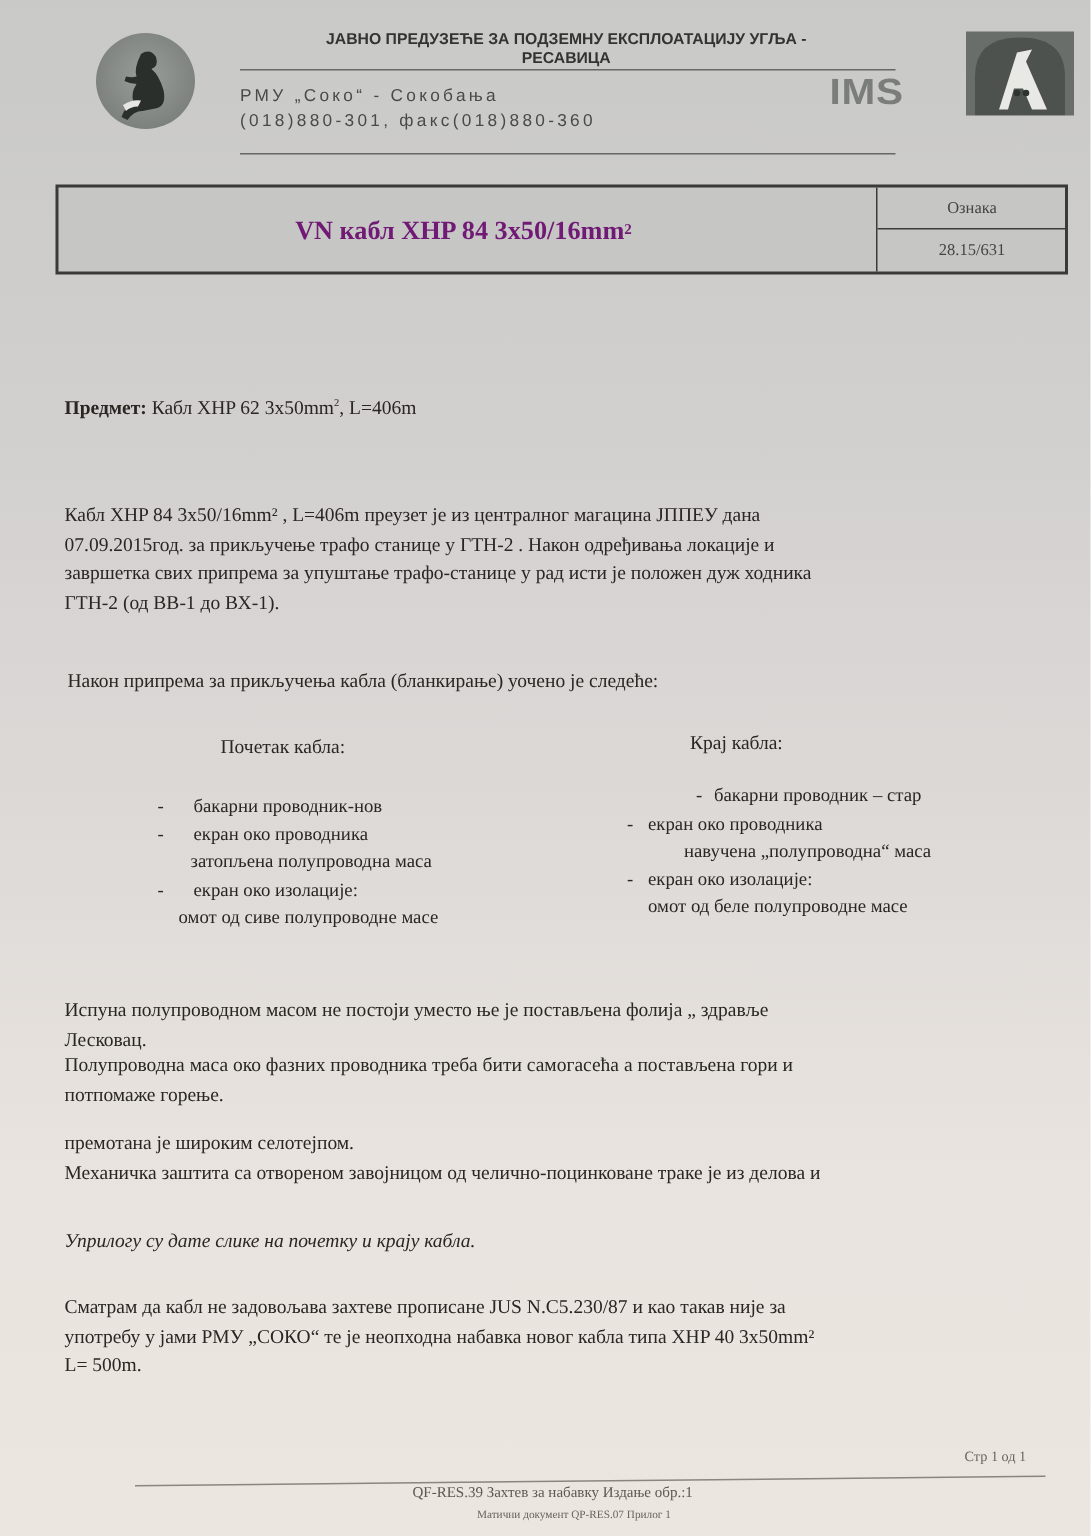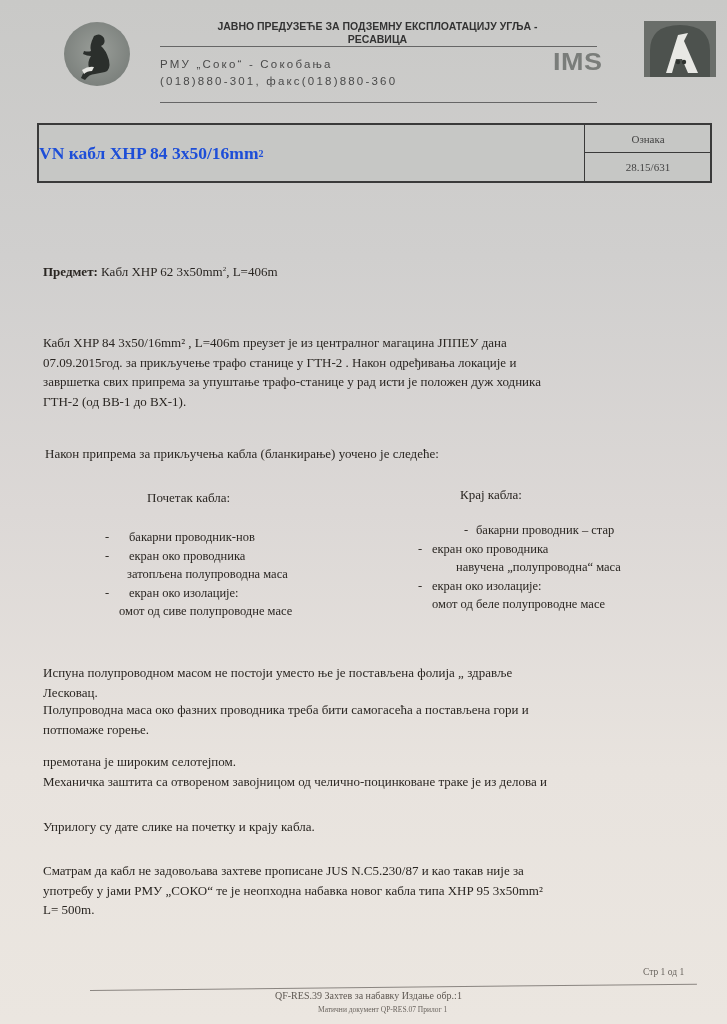--- a/index.html
+++ b/index.html
@@ -44,22 +44,22 @@
   .ims-mark svg { width: 100%; height: 100%; }
 
   
   .title-box {
     left: 37px; top: 123px; width: 675px; height: 60px;
     border: 2px solid #3a3a3a; box-sizing: border-box;
     background: #c6c7c5;
   }
   .title-main {
     position: absolute; left: 0; top: 0; width: 540px; height: 56px;
-    display: flex; align-items: center; 
-    font-weight: bold; font-size: 17.5px; color: #1d4ed8;
+    display: flex; align-items: center; justify-content: center;
+    font-weight: bold; font-size: 17.5px; color: #701a75;
   }
   .title-main sup { font-size: 10px; }
   .title-side {
     position: absolute; left: 545px; top: 0; width: 126px; height: 56px;
     border-left: 1.5px solid #3a3a3a;
   }
   .title-side .cell {
     height: 28px; display: flex; align-items: center; justify-content: center;
     font-size: 11px; color: #444;
   }
@@ -80,21 +80,21 @@
   .list-left { left: 105px; top: 528px; width: 280px; }
   .list-right { left: 418px; top: 521px; width: 300px; }
   .li { position: relative; white-space: nowrap; }
   .li .dash { position: absolute; }
 
   .p2 { top: 663px; }
   .p3 { top: 700px; }
   .p4 { top: 752px; }
   .p5 { top: 817px; }
   .p6 { top: 861px; }
-  .nowrap { white-space: nowrap; width: auto; }
+  .nowrap { white-space: nowrap; width: auto; font-style: italic; }
 
   
   .foot-line { left: 90px; top: 990px; width: 607px; height: 1px; background: #8a8580; transform: rotate(-0.6deg); transform-origin: left; }
   .page-no { left: 643px; top: 967px; font-size: 9.5px; color: #6a655f; }
   .doc-code { left: 275px; top: 990px; font-size: 10px; color: #5e5852; }
   .doc-parent { left: 318px; top: 1005px; font-size: 7.5px; color: #6a645e; }
 </style>
 </head>
 <body>
 
@@ -181,20 +181,20 @@
 
 <div class="abs para p4">
   <div>премотана је широким селотејпом.</div>
   <div>Механичка заштита са отвореном завојницом од челично-поцинковане траке је из делова и</div>
 </div>
 
 <div class="abs para p5 nowrap">Уприлогу су дате слике  на почетку и крају кабла.</div>
 
 <div class="abs para p6">
   <div>Сматрам да кабл не задовољава захтеве прописане JUS N.C5.230/87 и као такав није за</div>
-  <div>употребу у јами РМУ „СОКО“ те је неопходна набавка новог кабла типа XHP 95 3x50mm²</div>
+  <div>употребу у јами РМУ „СОКО“ те је неопходна набавка новог кабла типа XHP 40 3x50mm²</div>
   <div>L= 500m.</div>
 </div>
 
 <div class="abs page-no">Стр 1 од 1</div>
 <div class="abs foot-line"></div>
 <div class="abs doc-code">QF-RES.39  Захтев за набавку Издање обр.:1</div>
 <div class="abs doc-parent">Матични документ QP-RES.07  Прилог  1</div>
 
 </body></html>

